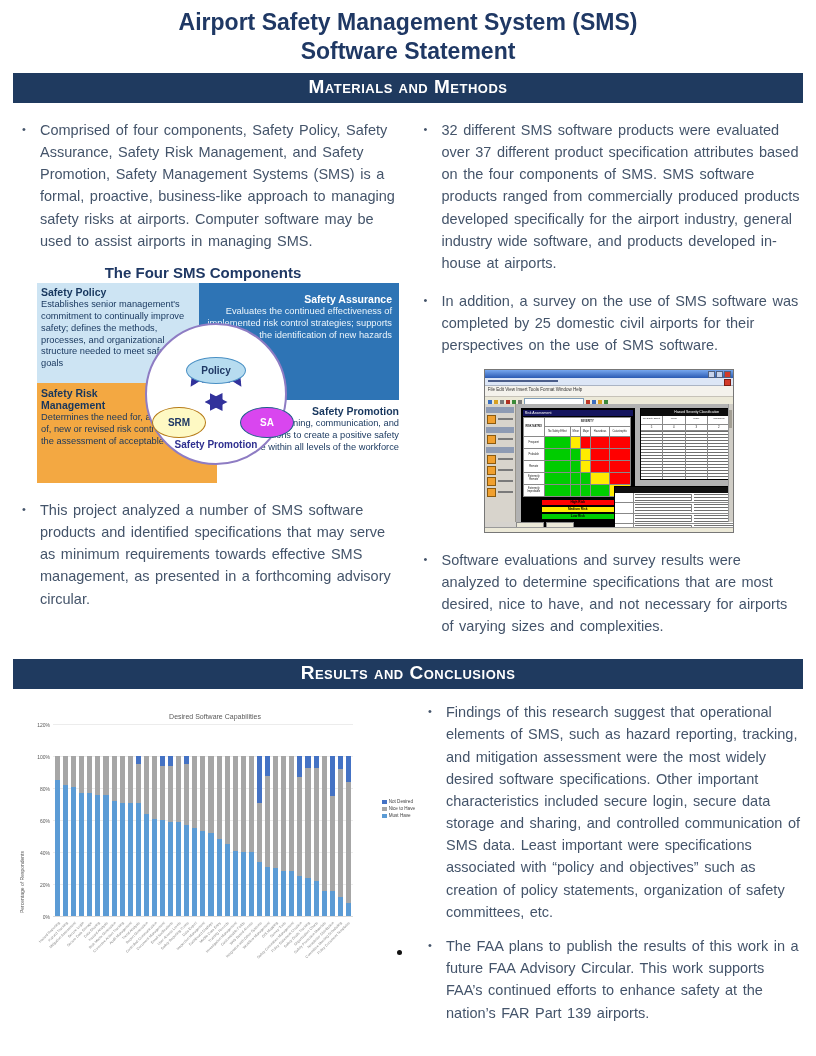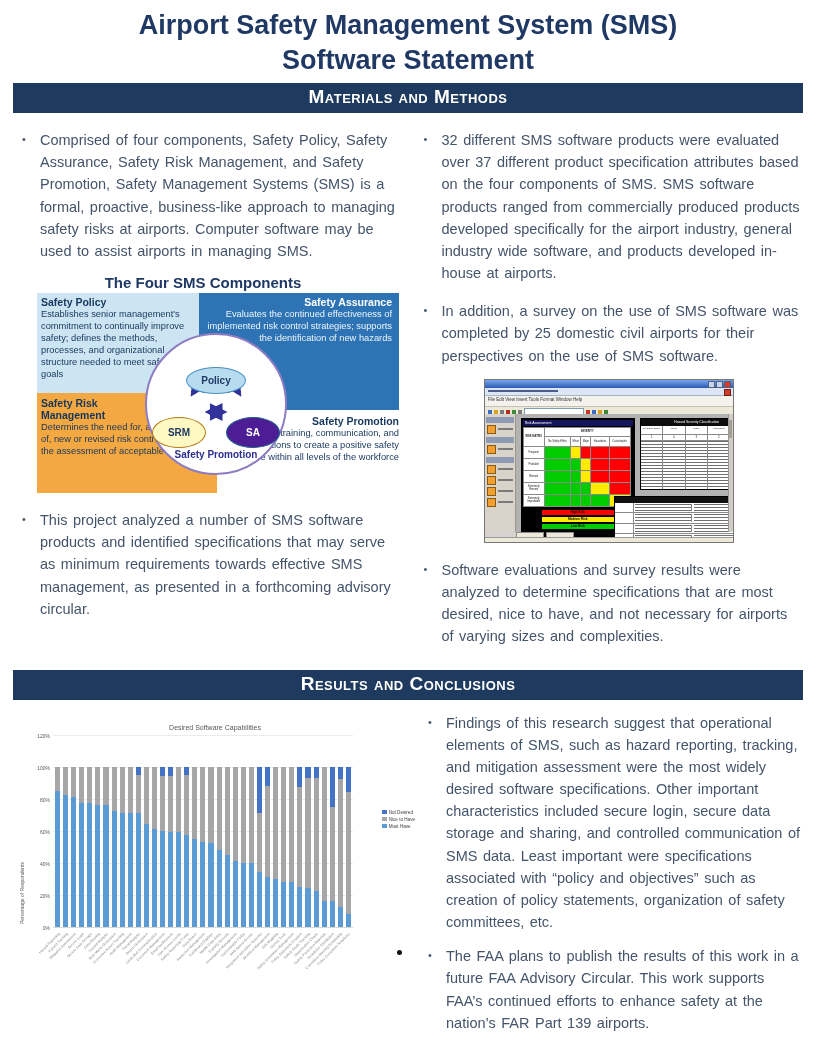--- a/index.html
+++ b/index.html
@@ -1,21 +1,21 @@
 <!DOCTYPE html>
 <html><head>
 <meta charset="utf-8">
 <style>
   html,body{margin:0;padding:0;width:816px;height:1056px;background:#fff;overflow:hidden;
     font-family:"Liberation Sans","DejaVu Sans",sans-serif;}
   body{position:relative;}
   .poster{padding:6px 13px 0 13px;}
 
   
-  .title{color:#1f3864;font-weight:bold;font-size:27px;line-height:1.28;text-align:center;margin:2px 0 6px 0;}
+  .title{color:#1f3864;font-weight:bold;font-size:23px;line-height:1.28;text-align:center;margin:2px 0 6px 0;}
   .title div{white-space:nowrap;}
 
   
   .hdr-row{display:flex;gap:13px;}
   .hdr-bar{flex:1;background:#1f3a5f;color:#fff;text-align:center;font-weight:bold;
     font-size:19px;font-variant:small-caps;letter-spacing:.5px;padding:3px 0 5px 0;}
   .hdr-full{background:#1f3a5f;color:#fff;text-align:center;font-weight:bold;font-size:19px;
     font-variant:small-caps;letter-spacing:.5px;padding:3px 0 5px 0;margin-top:10px;}
 
   
@@ -24,34 +24,34 @@
   ul.blts{list-style:none;margin:0;padding:0;}
   ul.blts li{position:relative;padding-left:27px;margin:16px 0 12px 0;color:#44546a;
     font-size:14.5px;line-height:1.53;word-spacing:1.5px;}
   ul.blts li::before{content:"•";position:absolute;left:9px;top:2px;font-size:11px;color:#44546a;}
 
   
   .diag-title{color:#1f3864;font-weight:bold;font-size:15px;margin:2px 0 2px 40px;width:300px;text-align:center;}
   .diagram{position:relative;width:362px;height:200px;margin-left:24px;}
   .q{position:absolute;box-sizing:border-box;}
   .q-tl{left:0;top:0;width:162px;height:100px;background:#cde4f3;padding:3px 4px;}
-  .q-tr{left:162px;top:0;width:200px;height:117px;background:#2e74b5;padding:3px 7px;text-align:right;}
+  .q-tr{left:162px;top:0;width:200px;height:117px;background:#2e74b5;padding:10px 7px;text-align:right;}
   .q-bl{left:0;top:100px;width:180px;height:100px;background:#f3a842;padding:4px 4px;}
   .q-br{left:192px;top:122px;width:170px;height:78px;background:#fff;text-align:right;}
   .q h4{margin:0 0 1px 0;font-size:10.5px;color:#17365d;}
   .q-tr h4{color:#ffffff;}
   .q p{margin:0;font-size:9.3px;line-height:1.28;color:#17365d;}
   .q-tr p{color:#eaf4fb;}
   .circle{position:absolute;left:108px;top:40px;width:138px;height:138px;background:#fff;
     border:2px solid #8e7cc3;border-radius:50%;z-index:2;}
   .oval{position:absolute;border-radius:50%;display:flex;align-items:center;justify-content:center;
     font-weight:bold;font-size:10px;box-sizing:border-box;margin-top:21px;}
   .ov-policy{left:39px;top:11px;width:60px;height:27px;background:#b7dcf0;border:1.5px solid #4a90c4;color:#1f3864;}
   .ov-srm{left:5px;top:61px;width:54px;height:31px;background:#fef9c3;border:1.5px solid #b67a16;color:#1f3864;}
-  .ov-sa{left:79px;top:61px;width:54px;height:31px;background:#4c1d95;border:1.5px solid #1f5d8a;color:#fff;}
+  .ov-sa{left:93px;top:61px;width:54px;height:31px;background:#d946ef;border:1.5px solid #1f5d8a;color:#fff;}
   .circ-label{position:absolute;left:0;right:0;bottom:13px;text-align:center;font-weight:bold;
     font-size:10px;color:#2e2f8f;}
   .circle svg{position:absolute;left:0;top:0;}
 
   
   .ss{position:relative;width:248px;height:162px;margin:10px auto 8px auto;border:1px solid #777;
     background:#d6d3ce;overflow:hidden;}
   .ss-tb1{height:8px;background:linear-gradient(#76a7ee,#2a5ab2);position:relative;}
   .ss-tb1 .wbtns{position:absolute;right:2px;top:1.5px;display:flex;gap:1px;}
   .ss-tb1 .wbtns i{width:5px;height:5px;background:#c8d4ec;border:.5px solid #51617f;}

